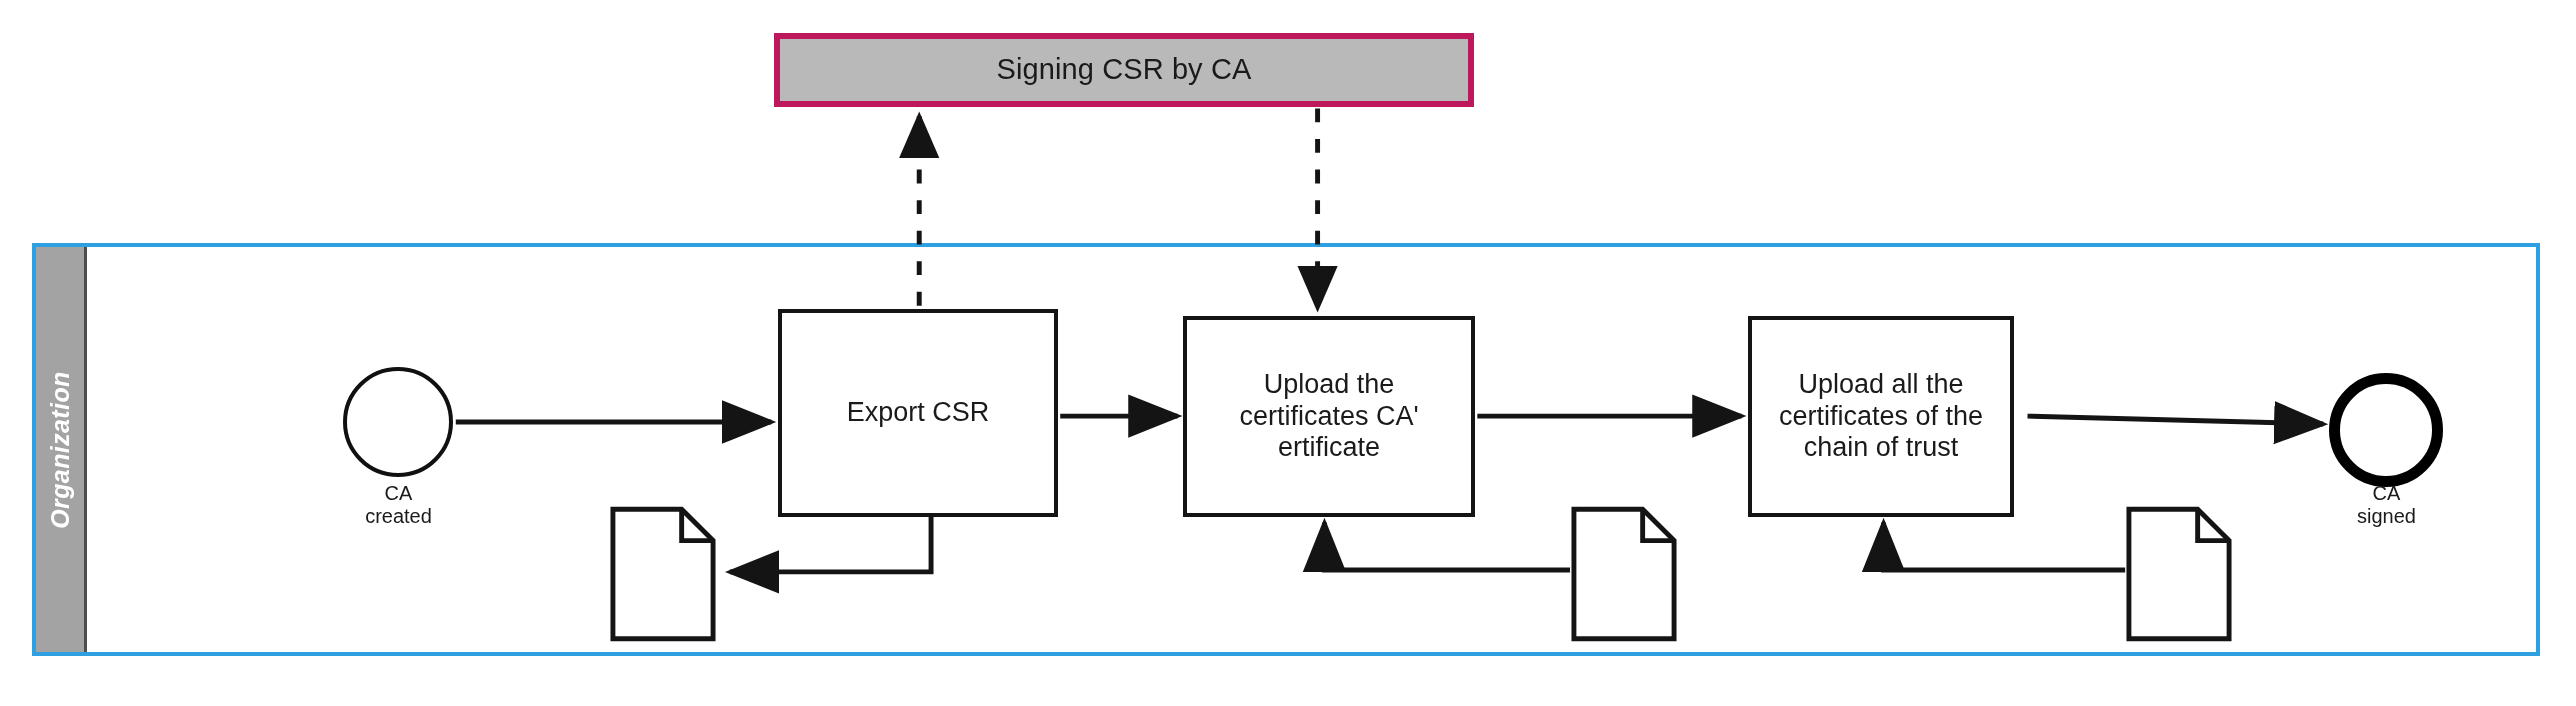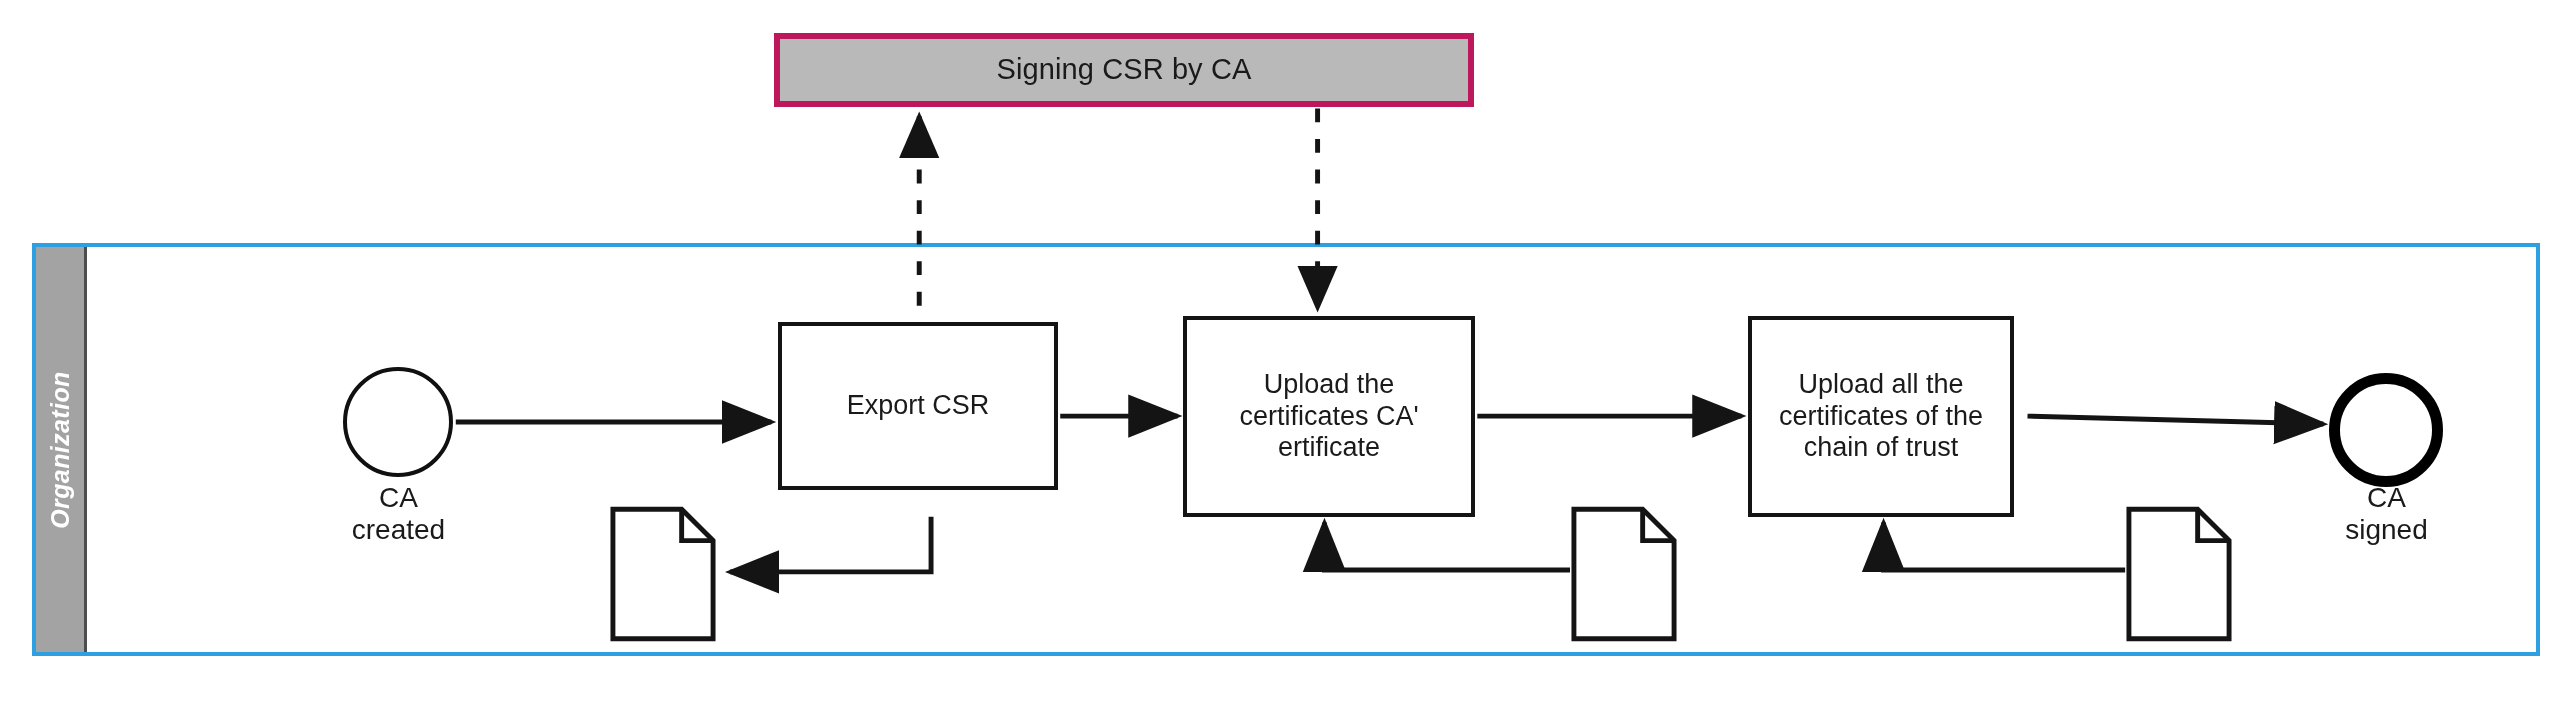--- a/index.html
+++ b/index.html
@@ -86,21 +86,21 @@
   }
   .event.start {
     border: 4px solid #101010;
   }
   .event.end {
     border: 11px solid #000000;
   }
   .event-label {
     position: absolute;
     text-align: center;
-    font-size: 28px;
+    font-size: 20px;
     color: #1a1a1a;
     line-height: 1.14;
     white-space: pre-line;
     width: 217px;
   }
 
   
   .task {
     position: absolute;
     background: #ffffff;
@@ -147,21 +147,21 @@
   <div class="main-pool">
     <div class="lane-header">
       <span class="lane-header-label">Organization</span>
     </div>
   </div>
 
   <div class="event start" style="left:343px; top:367px; width:110px; height:110px;"></div>
   <div class="event-label" style="left:290px; top:482px;">CA
 created</div>
 
-  <div class="task" style="left:778px; top:322px; width:280px; height:168px;">
+  <div class="task" style="left:778px; top:309px; width:280px; height:208px;">
     <span class="task-label">Export CSR</span>
   </div>
 
   <div class="task" style="left:1183px; top:316px; width:292px; height:201px;">
     <span class="task-label">Upload the
 certificates CA'
 ertificate</span>
   </div>
 
   <div class="task" style="left:1748px; top:316px; width:266px; height:201px;align-items:center;">

